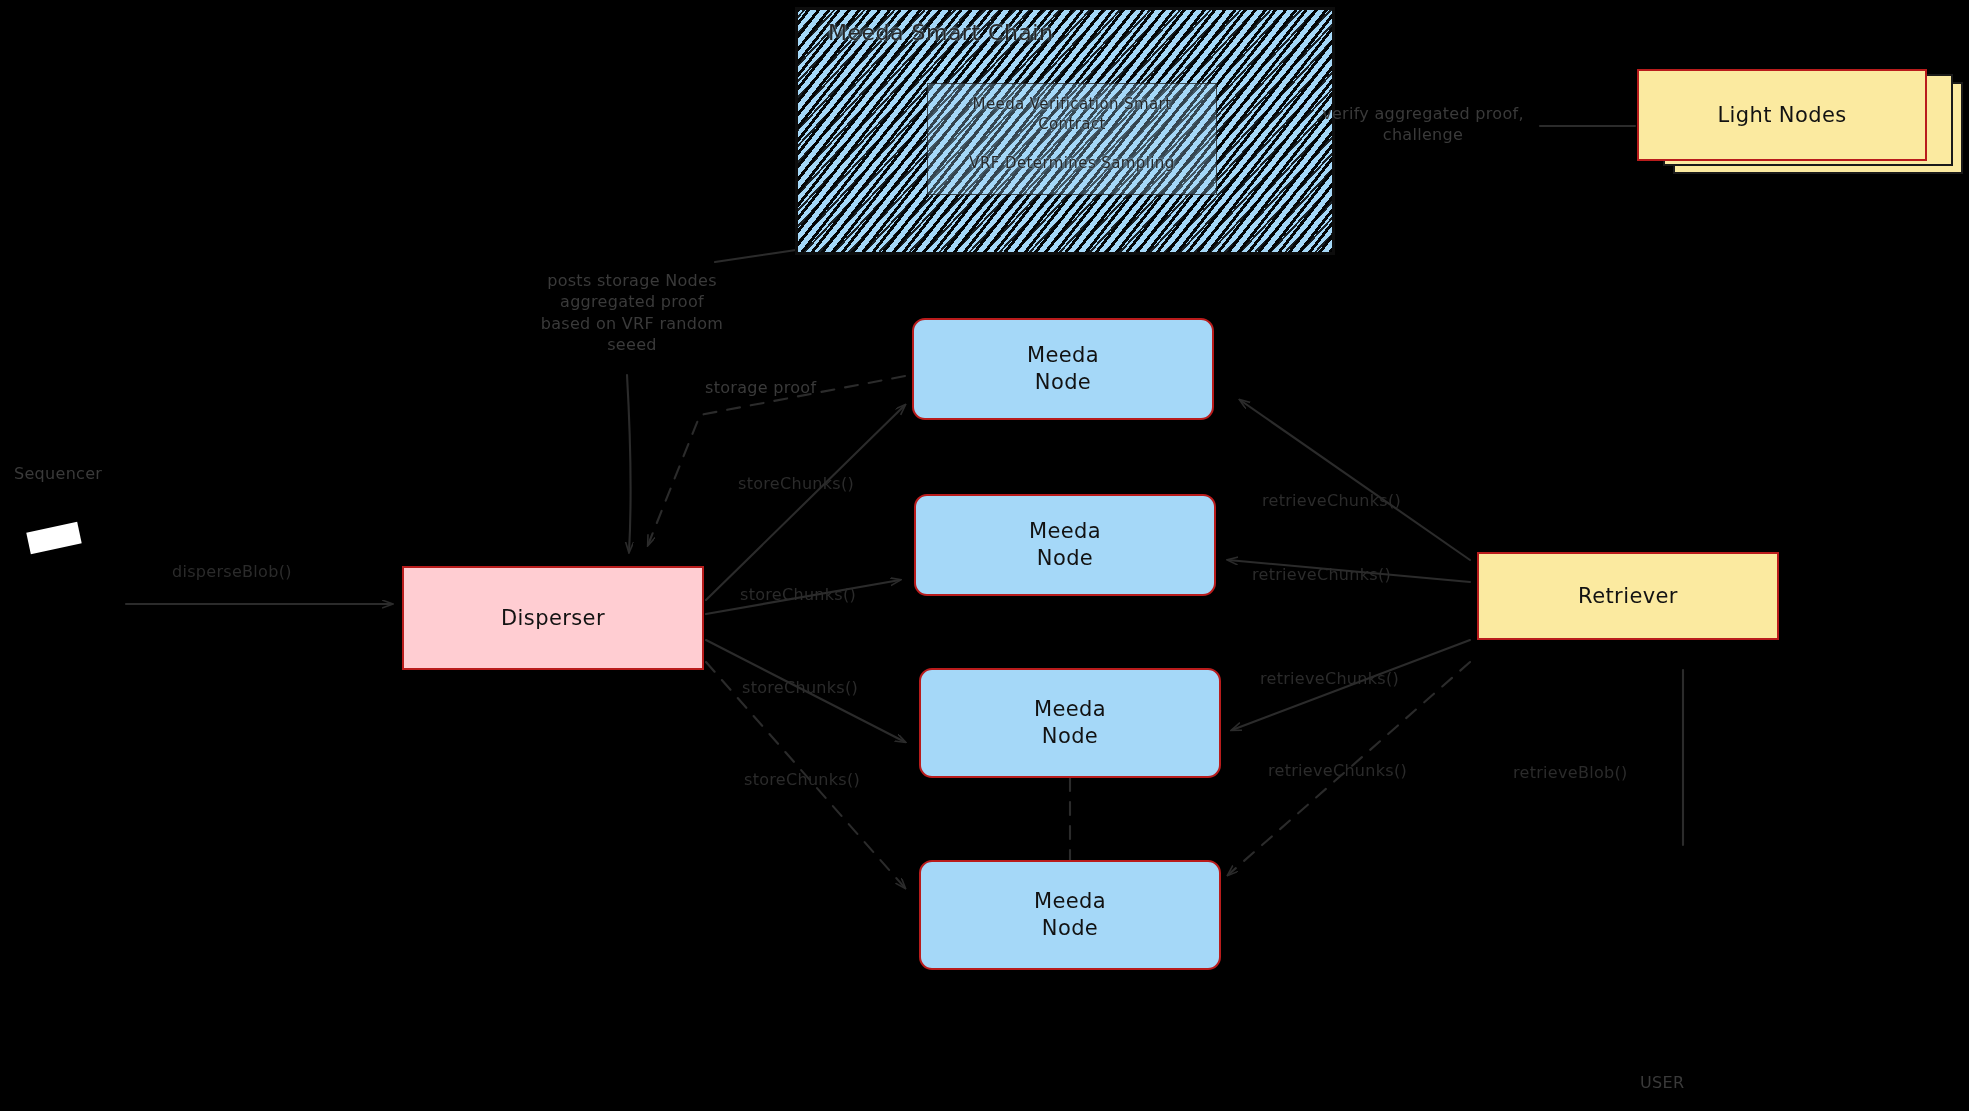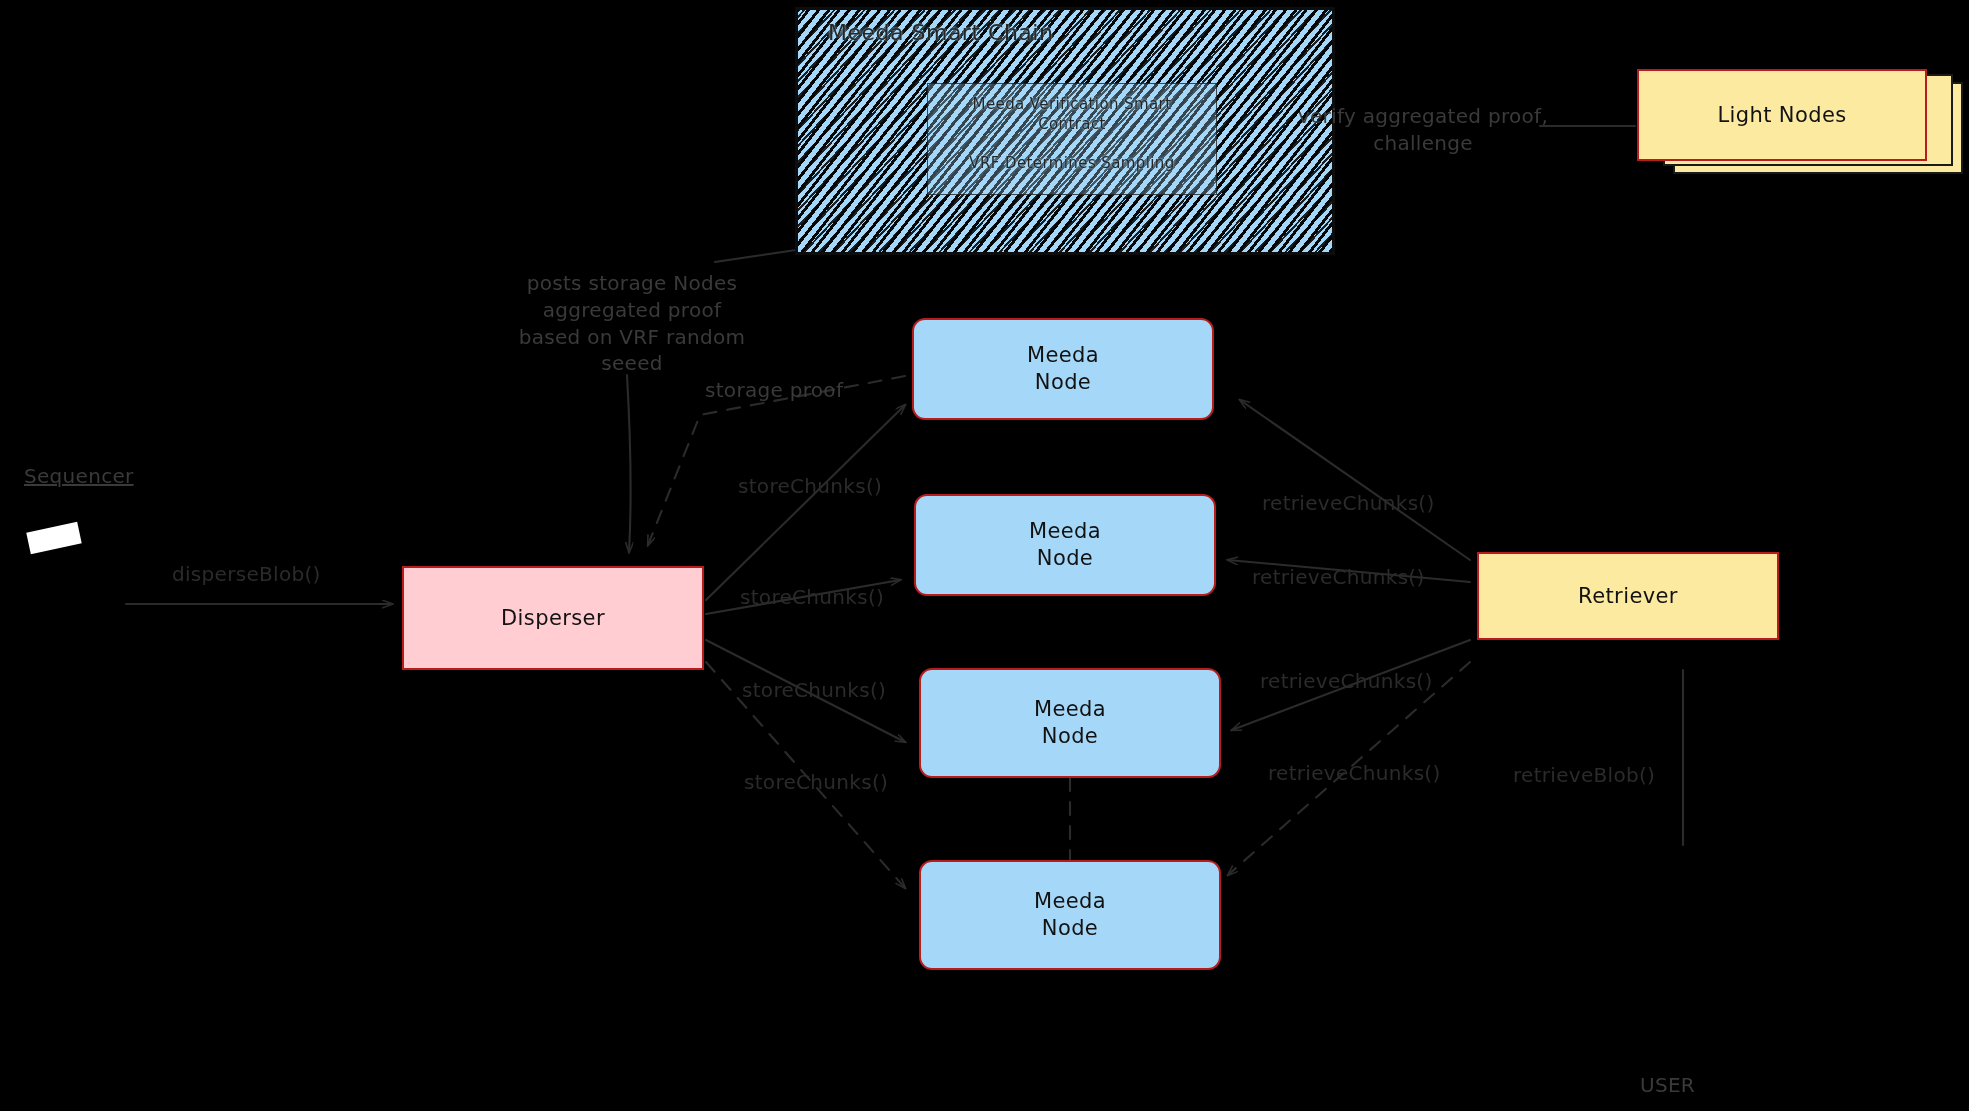--- a/index.html
+++ b/index.html
@@ -51,21 +51,21 @@
     box-sizing: border-box;
     background: #fbeaa0;
     border: 2px solid #1a1a1a;
   }
 
   
   .label {
     position: absolute;
     color: #2b2b2b;
     font-family: "DejaVu Sans", sans-serif;
-    font-size: 20px;
+    font-size: 16px;
     line-height: 1.34;
     white-space: pre-line;
     letter-spacing: 0.3px;
   }
   .label.center { text-align: center; }
   .label.dim { color: #3a3a3a; }
 
   
   .hatch-box {
     position: absolute;
@@ -207,21 +207,21 @@
   </div>
 
   <div class="node pink" style="left:402px; top:566px; width:302px; height:104px;">
     <span class="lbl">Disperser</span>
   </div>
 
   <div class="node yellow" style="left:1477px; top:552px; width:302px; height:88px;">
     <span class="lbl">Retriever</span>
   </div>
 
-  <div class="label dim" style="left:24px; top:463px;text-decoration:underline;">Sequencer</div>
+  <div class="label dim" style="left:14px; top:463px;">Sequencer</div>
   <div class="seq-glyph" style="left:28px; top:527px; width:52px; height:22px;"></div>
 
   <div class="label dim" style="left:1640px; top:1072px;">USER</div>
 
   <div class="label center dim" style="left:1293px; top:103px; width:260px;">verify aggregated proof,
 challenge</div>
 
   <div class="label center dim" style="left:512px; top:270px; width:240px;">posts storage Nodes
 aggregated proof
 based on VRF random

